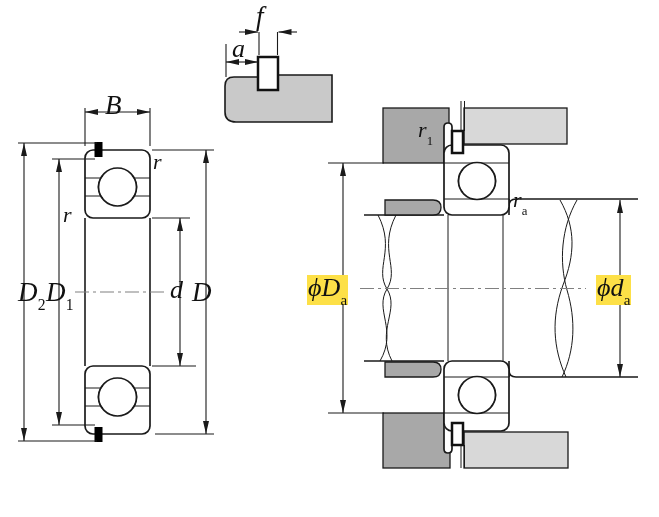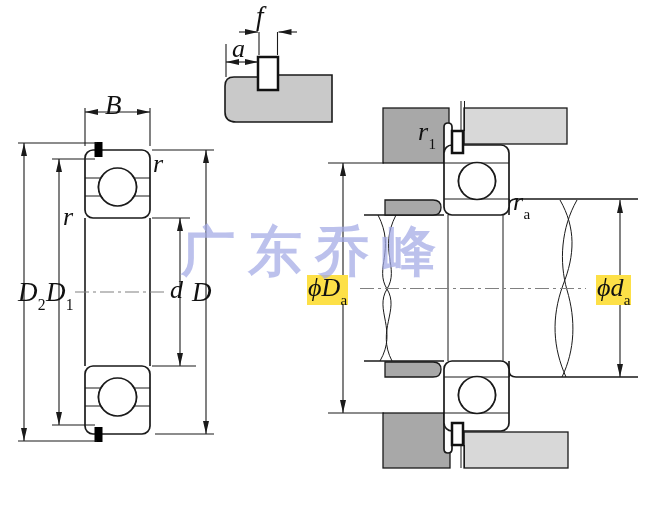--- a/index.html
+++ b/index.html
@@ -9,21 +9,21 @@
   }
   #stage svg{position:absolute;left:0;top:0;}
   .lbl{
     position:absolute;font-style:italic;color:#111;line-height:1;
     font-family:"Liberation Serif", serif;white-space:nowrap;
   }
   .lbl sub{
     font-size:0.58em;font-style:normal;position:relative;top:0.18em;left:0.02em;
     font-family:"Liberation Serif", serif;
   }
-  .sz27{font-size:27px;} .sz26{font-size:26px;} .sz22{font-size:26px;}
+  .sz27{font-size:27px;} .sz26{font-size:26px;} .sz22{font-size:22px;}
   .whitebg{background:#fde047;padding:0 1px;}
   .wm{
     position:absolute;left:181px;top:222px;width:300px;height:64px;
     font-family:"DejaVu Sans", sans-serif;font-weight:900;font-size:54px;
     letter-spacing:13px;color:var(--watermark, #a3aae6);opacity:0.72;
     pointer-events:none;z-index:5;line-height:60px;
   }
   .ln{stroke:#1a1a1a;stroke-width:1.6;fill:none;}
   .ln-thin{stroke:#1a1a1a;stroke-width:1;fill:none;}
   .dim{stroke:#1a1a1a;stroke-width:1.1;fill:none;}
@@ -195,15 +195,14 @@
 
 <div class="lbl sz22" style="left:153px;top:151px;">r</div>
 <div class="lbl sz22" style="left:63px;top:204px;">r</div>
 
 <div class="lbl sz22" style="left:418px;top:119px;"><span>r</span><sub>1</sub></div>
 <div class="lbl sz22" style="left:513px;top:189px;"><span>r</span><sub>a</sub></div>
 
 <div class="lbl sz26 whitebg" style="left:307px;top:275px;"><span>ϕD</span><sub>a</sub></div>
 <div class="lbl sz26 whitebg" style="left:596px;top:275px;"><span>ϕd</span><sub>a</sub></div>
 
-<div class="wm">广东乔峰</div>
 
 </div>
 
 </body></html>

